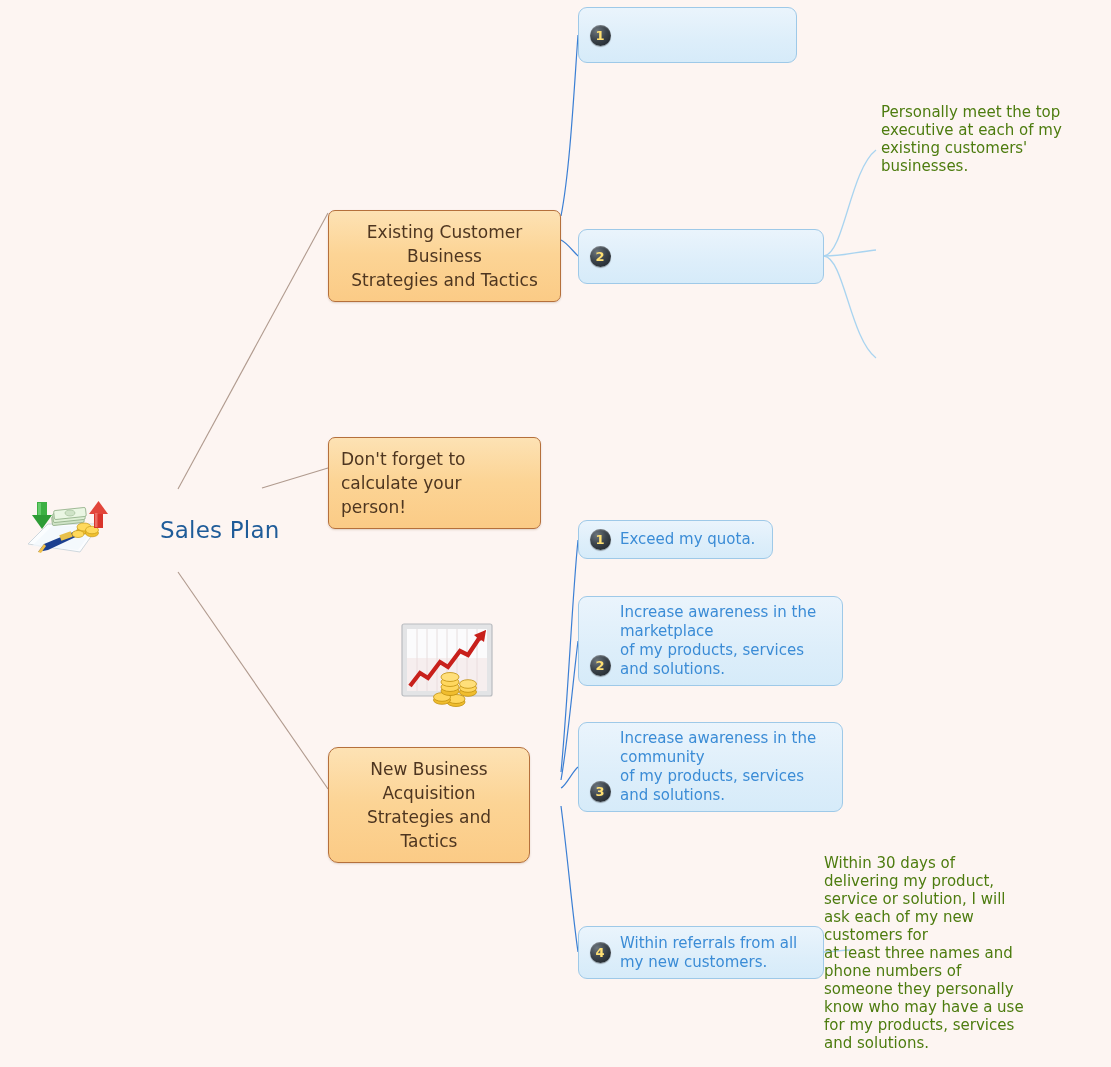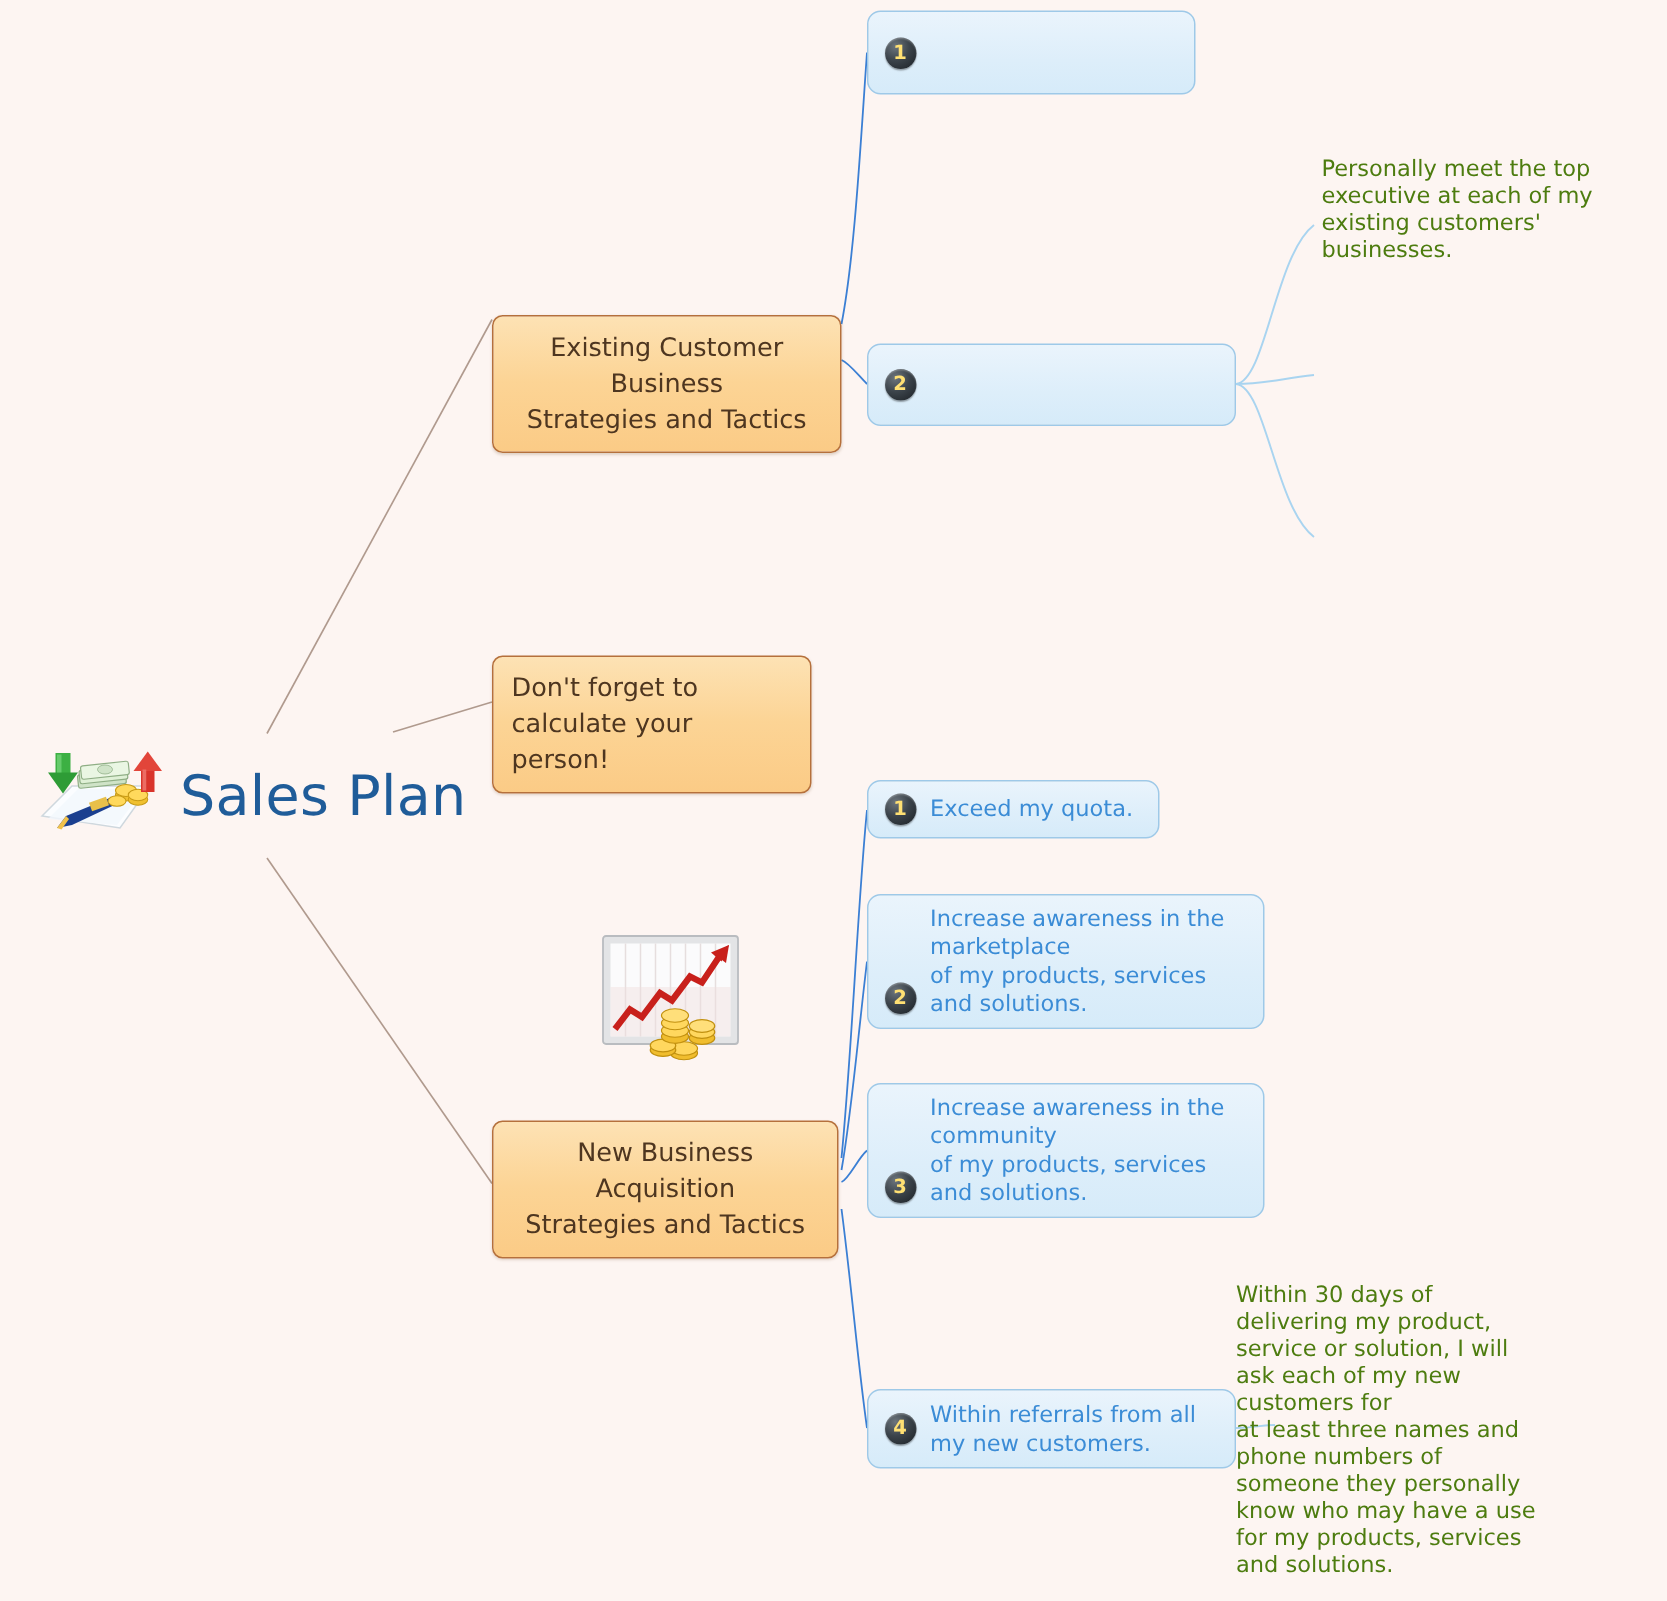--- a/index.html
+++ b/index.html
@@ -29,24 +29,25 @@
   }
 
   
   .root {
     position: absolute;
     display: flex;
     align-items: center;
     gap: 8px;
   }
   .root-label {
-    font-size: 37px;
+    font-size: 23px;
     color: #1f5c99;
     letter-spacing: 0.2px;
     white-space: nowrap;
+    margin-left: 40px;
   }
   .root-icon {
     width: 90px;
     height: 60px;
     position: relative;
     flex: 0 0 auto;
   }
 
   
   .onode {
@@ -223,21 +224,21 @@
 existing customers'
 businesses.</div>
 
 
 
   <div class="onode left" style="left:328px; top:437px; width:213px;">
     <span style="white-space:pre-line;">Don't forget to
 calculate your person!</span>
   </div>
 
-  <div class="onode" style="left:328px; top:747px; width:231px;">
+  <div class="onode" style="left:328px; top:747px; width:202px;border-radius:10px;">
     <span style="white-space:pre-line;">New Business
 Acquisition
 Strategies and Tactics</span>
   </div>
 
   <div class="chart-img" style="left:398px; top:618px;">
     <svg viewBox="0 0 98 92" width="98" height="92">
 
       <rect x="4" y="6" width="90" height="72" rx="2" fill="#e3e4e6" stroke="#b9bcc0" stroke-width="1.2"></rect>
       <rect x="9" y="11" width="80" height="62" fill="#fbfbfc"></rect>

